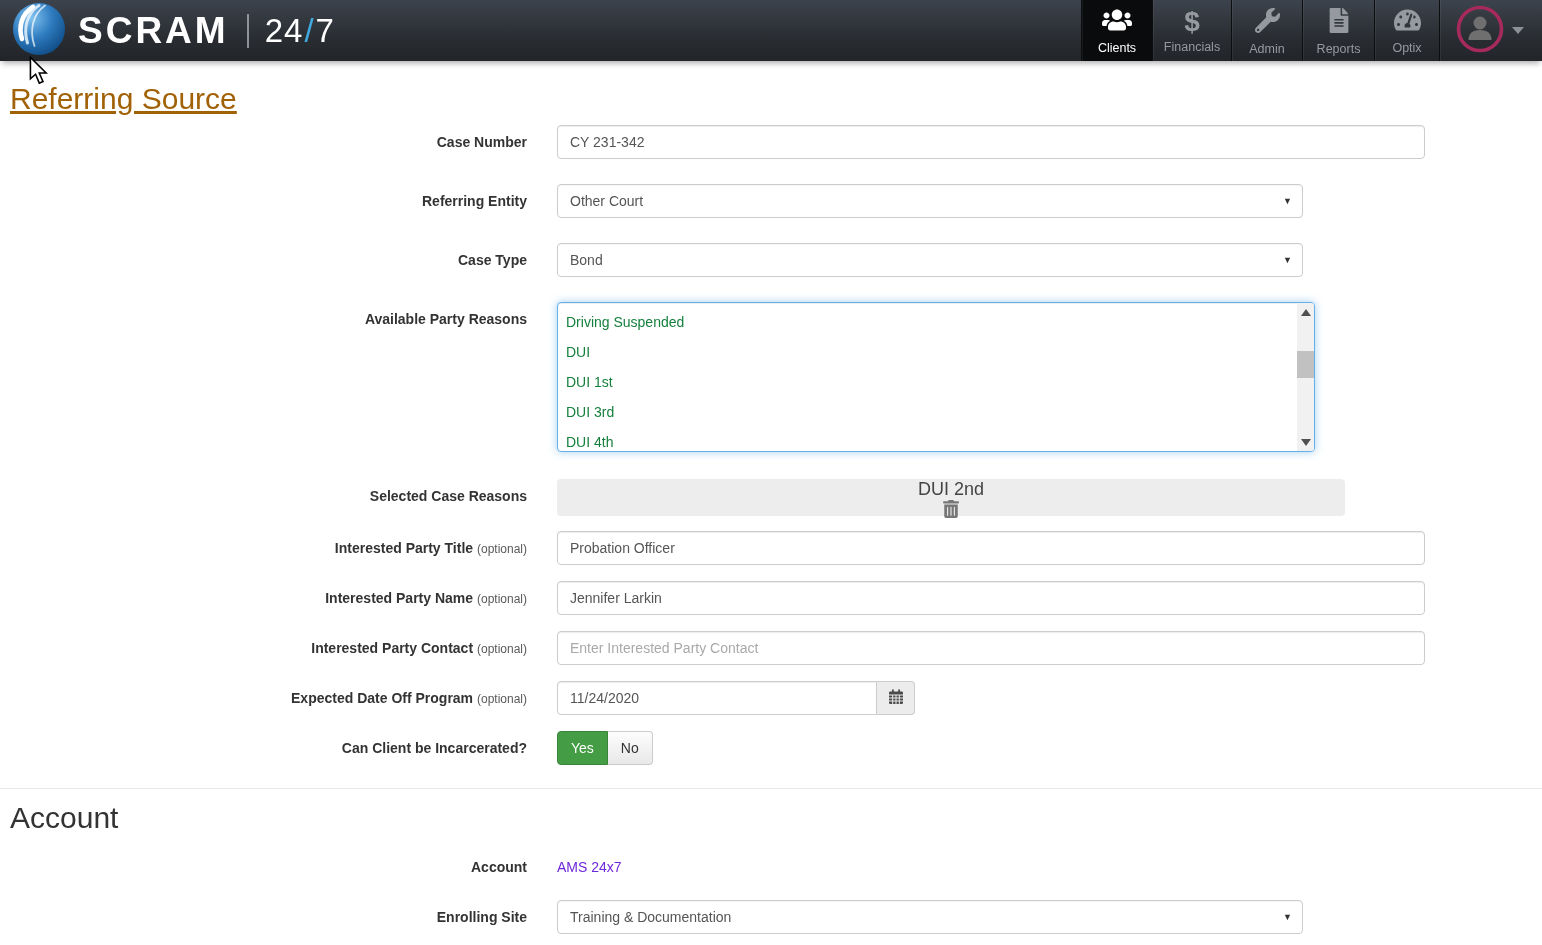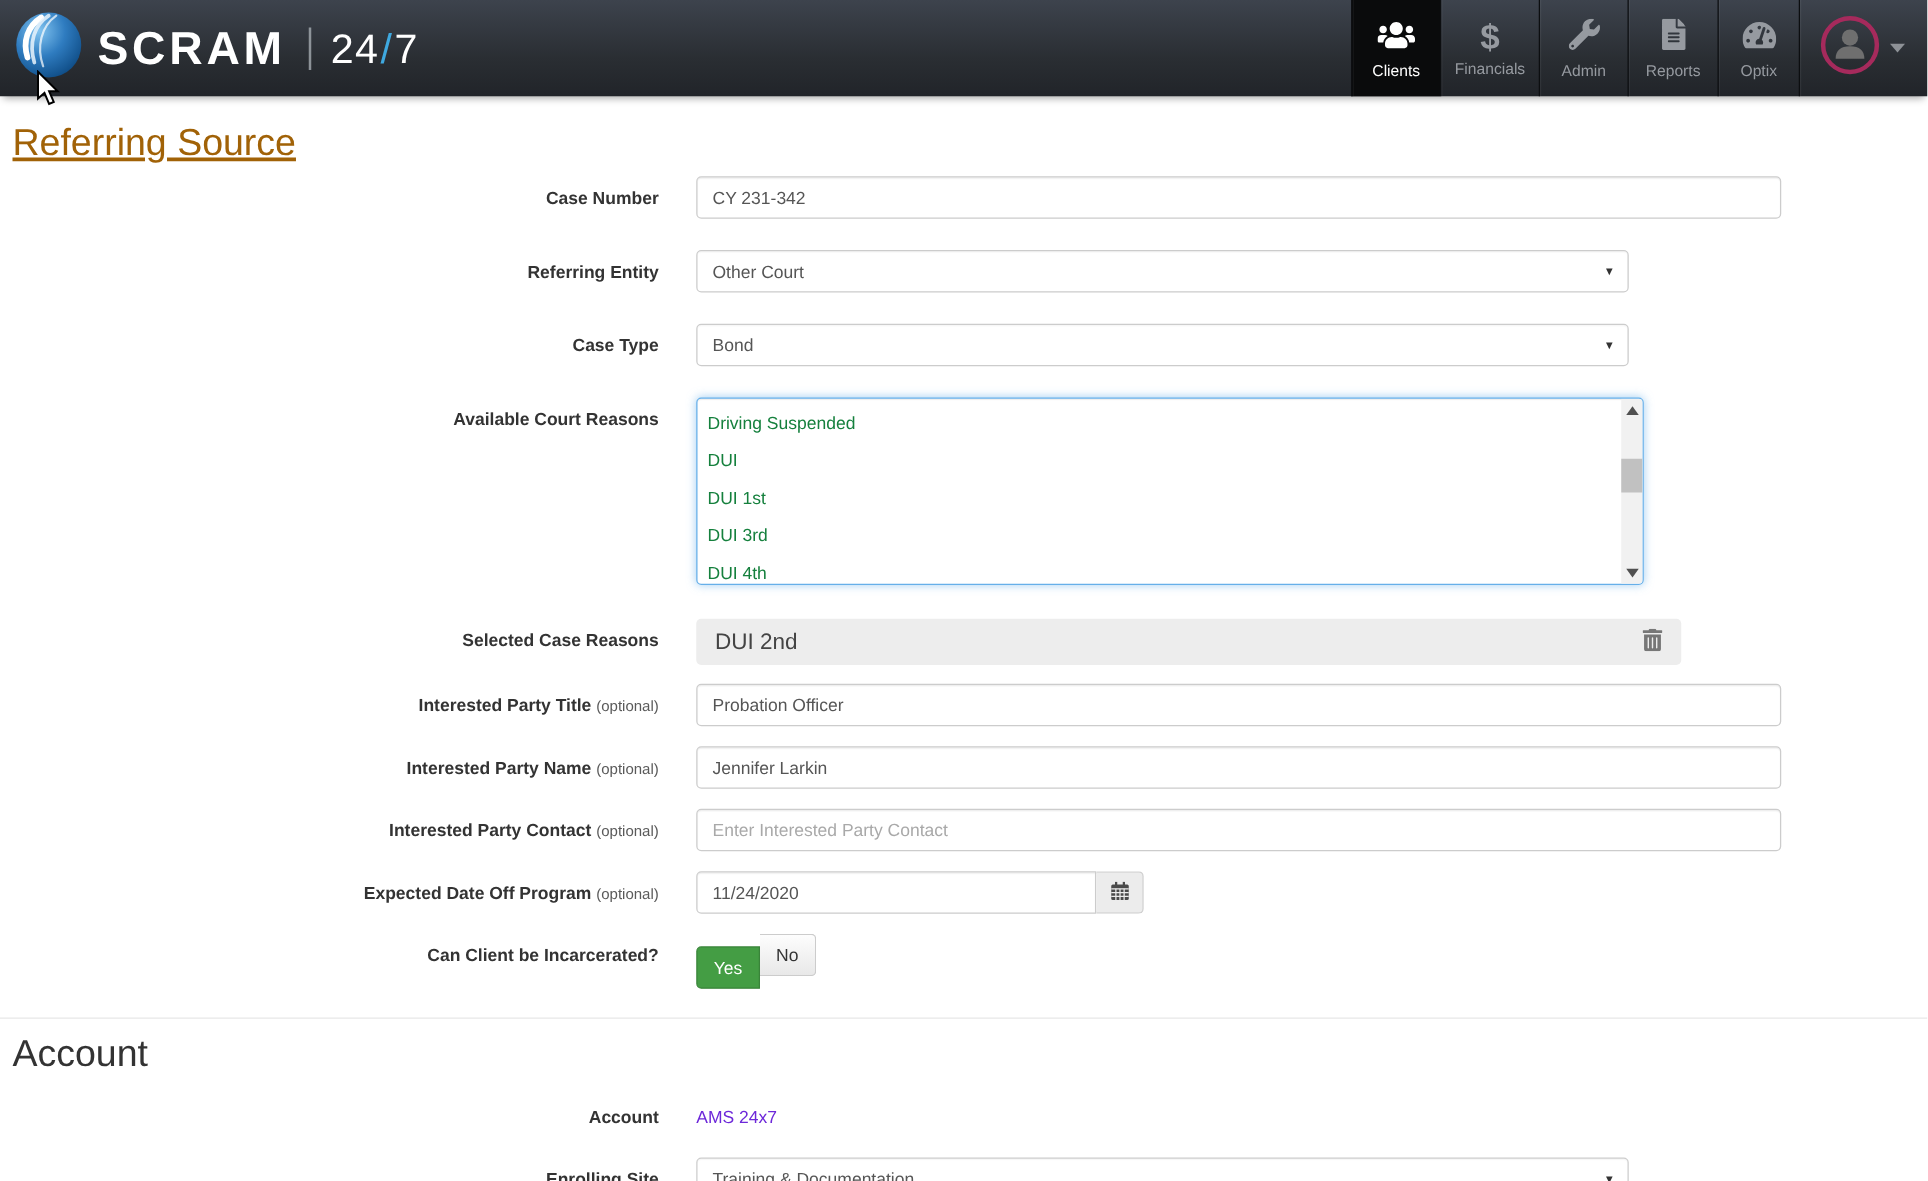--- a/index.html
+++ b/index.html
@@ -3,21 +3,21 @@
 <meta charset="utf-8">
 <style>
   * { box-sizing: border-box; margin: 0; padding: 0; }
   body {
     width: 1542px; height: 945px; position: relative; overflow: hidden;
     background: #fff; font-family: "Liberation Sans", sans-serif; color: #333;
   }
 
   
   .topbar {
-    position: relative; height: 77px;
+    position: relative; height: 61px;
     background: linear-gradient(180deg, #3d434d 0%, #2a2e33 60%, #212429 100%);
     box-shadow: 0 4px 6px -2px rgba(0,0,0,.35);
     display: flex; align-items: center;
   }
   .brand { display: flex; align-items: center; padding-left: 12px; }
   .brand-name { color:#fff; font-size: 37px; font-weight: bold; letter-spacing: 3px; margin-left: 12px; }
   .brand-sep { width: 2px; height: 34px; background: #aeb4ba; opacity:.75; margin: 0 16px 0 18px; }
   .brand-247 { font-size: 33px; color:#fff; letter-spacing: 1px; font-weight: 500; }
   .brand-247 .slash { color:#3fa9e0; padding: 0 1px; }
 
@@ -76,40 +76,40 @@
   .sb-arrow { position:absolute; left:0; width:17px; height:16px; display:flex; align-items:center; justify-content:center; }
   .sb-arrow.up { top:1px; } .sb-arrow.down { bottom:1px; }
   .tri-up { width:0;height:0;border-left:5px solid transparent;border-right:5px solid transparent;border-bottom:7px solid #505050; }
   .tri-down { width:0;height:0;border-left:5px solid transparent;border-right:5px solid transparent;border-top:7px solid #505050; }
   .sb-thumb { position:absolute; left:0; right:0; top:48px; height:27px; background:#c1c1c1; }
 
   
   .selected-box {
     width:788px; height:37px; background:#ededed; border-radius:4px;
     display:flex; align-items:center; justify-content:space-between; padding:0 15px;
-    font-size:18px; color:#444;
+    font-size:18px; color:#444;flex-direction:column;
   }
   .trash-btn { background:none; border:none; cursor:pointer; display:flex; align-items:center; }
 
   
   .date-group { display:flex; }
   .date-input {
     width:320px; height:34px; border:1px solid #ccc; border-radius:4px 0 0 4px;
     padding:6px 12px; font-size:14px; color:#555; font-family:"Liberation Sans",sans-serif;
     box-shadow: inset 0 1px 1px rgba(0,0,0,.075); outline:none;
   }
   .date-addon {
     width:38px; height:34px; background:#ececec; border:1px solid #ccc; border-left:none;
     border-radius:0 4px 4px 0; display:flex; align-items:center; justify-content:center; cursor:pointer;
   }
 
   
   .toggle-group { display:inline-flex; }
   .tg-btn { height:34px; padding:6px 13px; font-size:14px; font-family:"Liberation Sans",sans-serif; cursor:pointer; }
-  .tg-yes { background:#449d44; border:1px solid #398439; border-radius:4px 0 0 4px; color:#fff;margin-top:10px; }
+  .tg-yes { background:#449d44; border:1px solid #398439; border-radius:4px 0 0 4px; color:#fff; }
   .tg-no { background:linear-gradient(#fdfdfd,#e8e8e8); border:1px solid #ccc; border-left:none; border-radius:0 4px 4px 0; color:#333; }
 
   .hr { border:none; border-top:1px solid #e7e7e7; margin-top:22px; }
 
   .static-val { line-height:34px; font-size:14px; color:#6d28d9; }
 
   .mouse-cursor { position:absolute; left:28px; top:56px; z-index:50; pointer-events:none; }
 </style>
 </head>
 <body>
@@ -214,21 +214,21 @@
     <div class="flabel"><span class="lb">Case Type</span></div>
     <div class="fcontrol">
       <div class="selectbox">
         <span>Bond</span>
         <span class="caret-sm">▼</span>
       </div>
     </div>
   </div>
 
   <div class="form-row mb27">
-    <div class="flabel"><span class="lb">Available Court Reasons</span></div>
+    <div class="flabel"><span class="lb">Available Party Reasons</span></div>
     <div class="fcontrol">
       <div class="listbox">
         <div class="opts">
           <div class="list-opt">Driving Suspended</div>
           <div class="list-opt">DUI</div>
           <div class="list-opt">DUI 1st</div>
           <div class="list-opt">DUI 3rd</div>
           <div class="list-opt">DUI 4th</div>
         </div>
         <div class="scrollbar">

